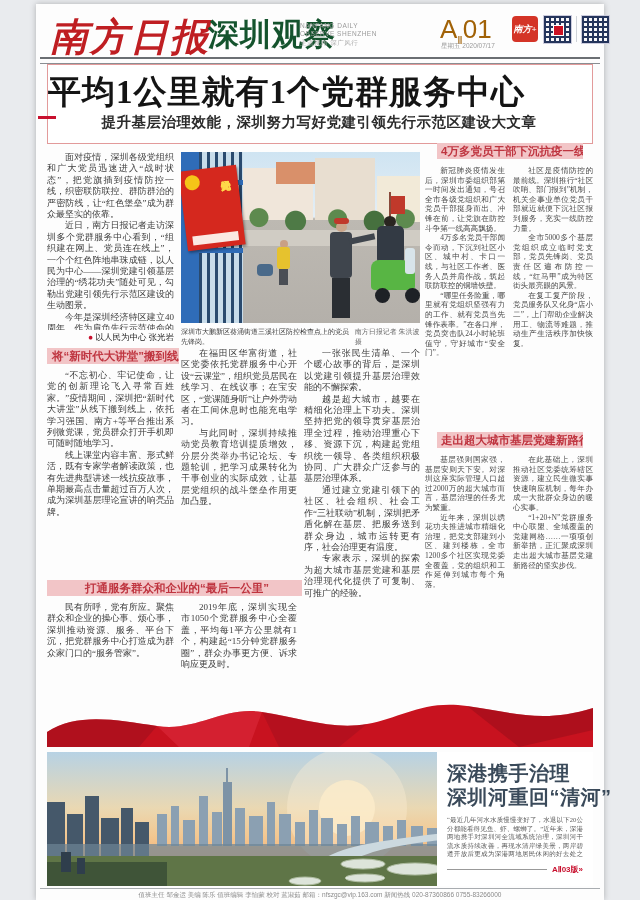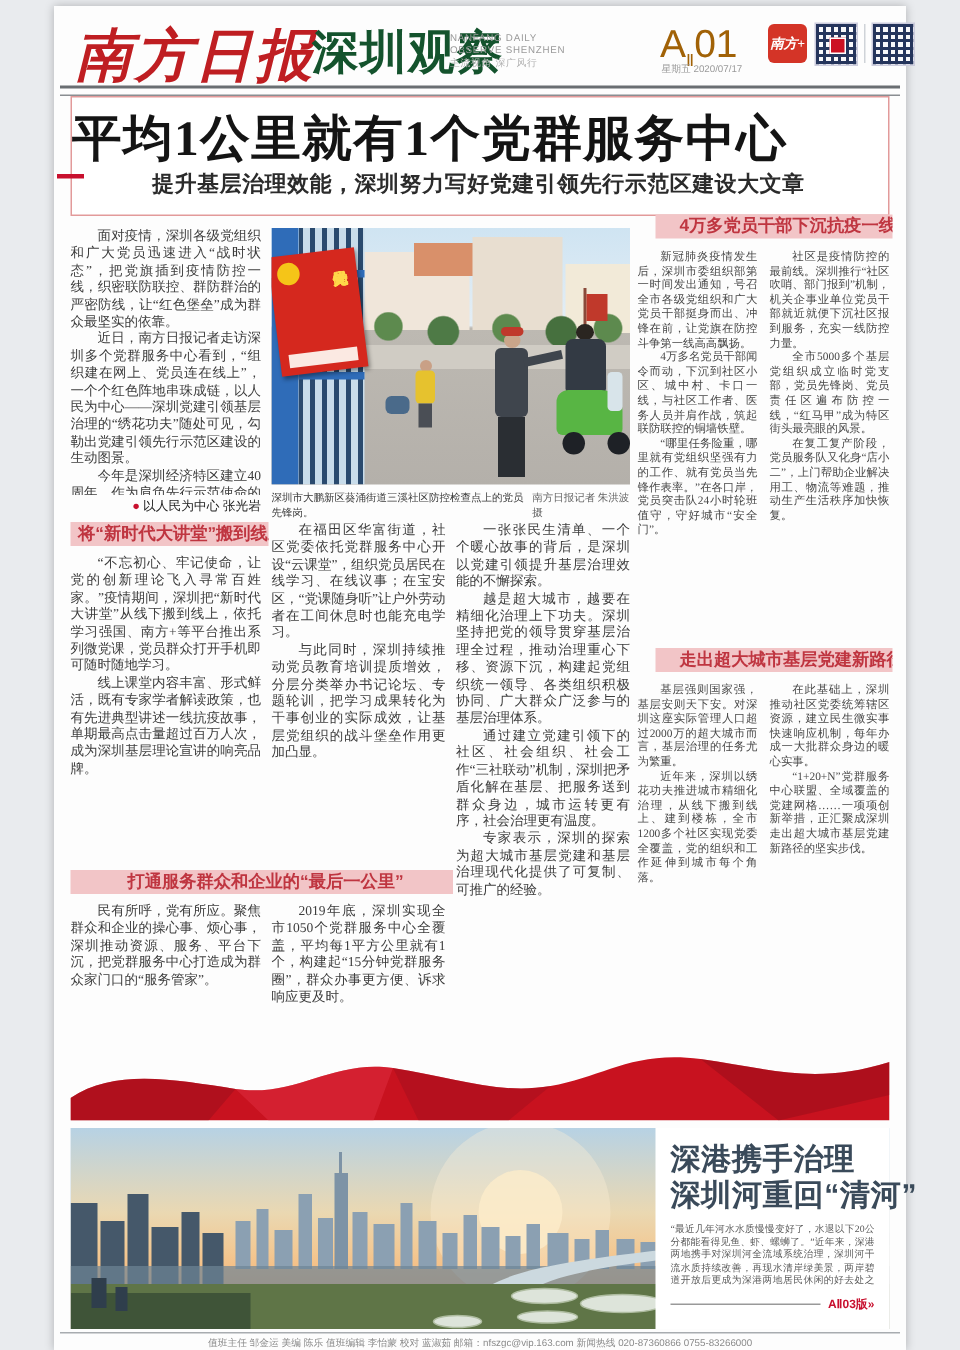--- a/index.html
+++ b/index.html
@@ -39,21 +39,21 @@
 
   
   .col{overflow:hidden;font-size:9px;line-height:11.4px;text-align:justify;color:#3c3c3c;}
   .col p{margin:0;text-indent:2em;}
   .tcol{overflow:hidden;font-size:7.6px;line-height:9.6px;text-align:justify;color:#484848;}
   .tcol p{margin:0;text-indent:2em;}
   .byline{left:47px;top:332px;width:127px;font-size:8.5px;color:#222;text-align:right;}
   .byline .dot{color:#c8102e;}
   .sec-bar{background:#f2c5c7;color:#bf3540;font-weight:bold;font-size:11.5px;line-height:16px;
       height:16px;font-family:"Liberation Sans",sans-serif;padding-left:5px;white-space:nowrap;overflow:hidden;}
-  .sec-bar.center{text-align:right;padding-left:16px;}
+  .sec-bar.center{text-align:right;padding-left:4px;}
 
   
   .photo1{left:181px;top:152px;width:239px;height:171px;overflow:hidden;
       background:linear-gradient(#cfe4f2 0%,#e4eef5 38%,#bdb9b2 39%,#b4b0aa 100%);}
   .p1{position:absolute;}
   .caption{left:181px;top:327px;width:239px;display:flex;justify-content:space-between;
       font-size:7px;color:#3a3a3a;}
 
   
   .ribbon{left:47px;top:690px;width:546px;height:57px;}
@@ -197,21 +197,21 @@
   </div>
 <div class="abs tcol" style="left:513px;top:166px;width:80px;height:258px;">
     <p>社区是疫情防控的最前线。深圳推行“社区吹哨、部门报到”机制，机关企事业单位党员干部就近就便下沉社区报到服务，充实一线防控力量。</p>
     <p>全市5000多个基层党组织成立临时党支部，党员先锋岗、党员责任区遍布防控一线，“红马甲”成为特区街头最亮眼的风景。</p>
     <p>在复工复产阶段，党员服务队又化身“店小二”，上门帮助企业解决用工、物流等难题，推动生产生活秩序加快恢复。</p>
   </div>
 
 <div class="abs sec-bar center" style="left:437px;top:432px;width:142px;">走出超大城市基层党建新路径</div>
 <div class="abs tcol" style="left:425px;top:455px;width:80px;height:240px;">
     <p>基层强则国家强，基层安则天下安。对深圳这座实际管理人口超过2000万的超大城市而言，基层治理的任务尤为繁重。</p>
-    <p>近年来，深圳以绣花功夫推进城市精细化治理，从线下搬到线上、建到楼栋，全市1200多个社区实现党委全覆盖，党的组织和工作延伸到城市每个角落。</p>
+    <p>近年来，深圳以绣花功夫推进城市精细化治理，把党支部建到小区、建到楼栋，全市1200多个社区实现党委全覆盖，党的组织和工作延伸到城市每个角落。</p>
   </div>
 <div class="abs tcol" style="left:513px;top:455px;width:80px;height:240px;">
     <p>在此基础上，深圳推动社区党委统筹辖区资源，建立民生微实事快速响应机制，每年办成一大批群众身边的暖心实事。</p>
     <p>“1+20+N”党群服务中心联盟、全域覆盖的党建网格……一项项创新举措，正汇聚成深圳走出超大城市基层党建新路径的坚实步伐。</p>
   </div>
 
 <svg class="abs ribbon" viewBox="0 0 546 57" preserveAspectRatio="none">
   <path d="M0,42 C30,22 70,30 110,36 C150,42 175,16 215,22 C255,28 285,40 320,34 C355,28 375,10 420,16 C465,22 495,34 546,18 L546,57 L0,57 Z" fill="#c8121f"></path>
   <path d="M0,42 C30,22 70,30 110,36 L92,57 L0,57 Z" fill="#9d0f1c" opacity="0.55"></path>
   <path d="M215,22 C255,28 285,40 320,34 L292,57 L232,57 Z" fill="#9d0f1c" opacity="0.45"></path>

